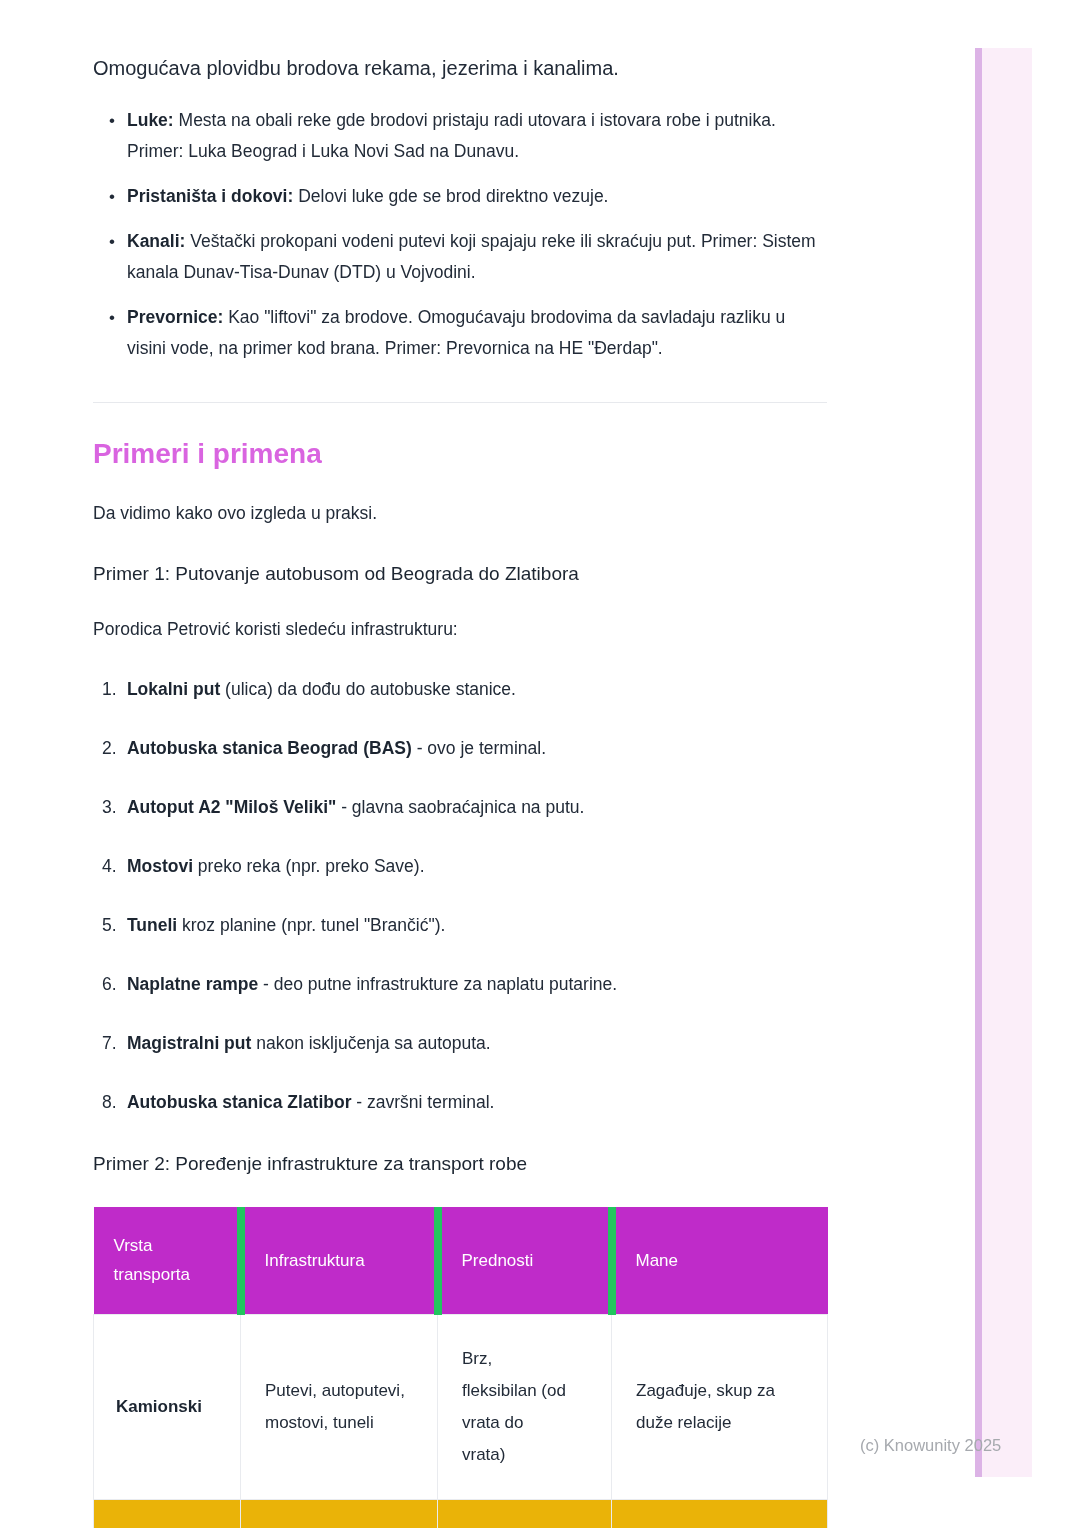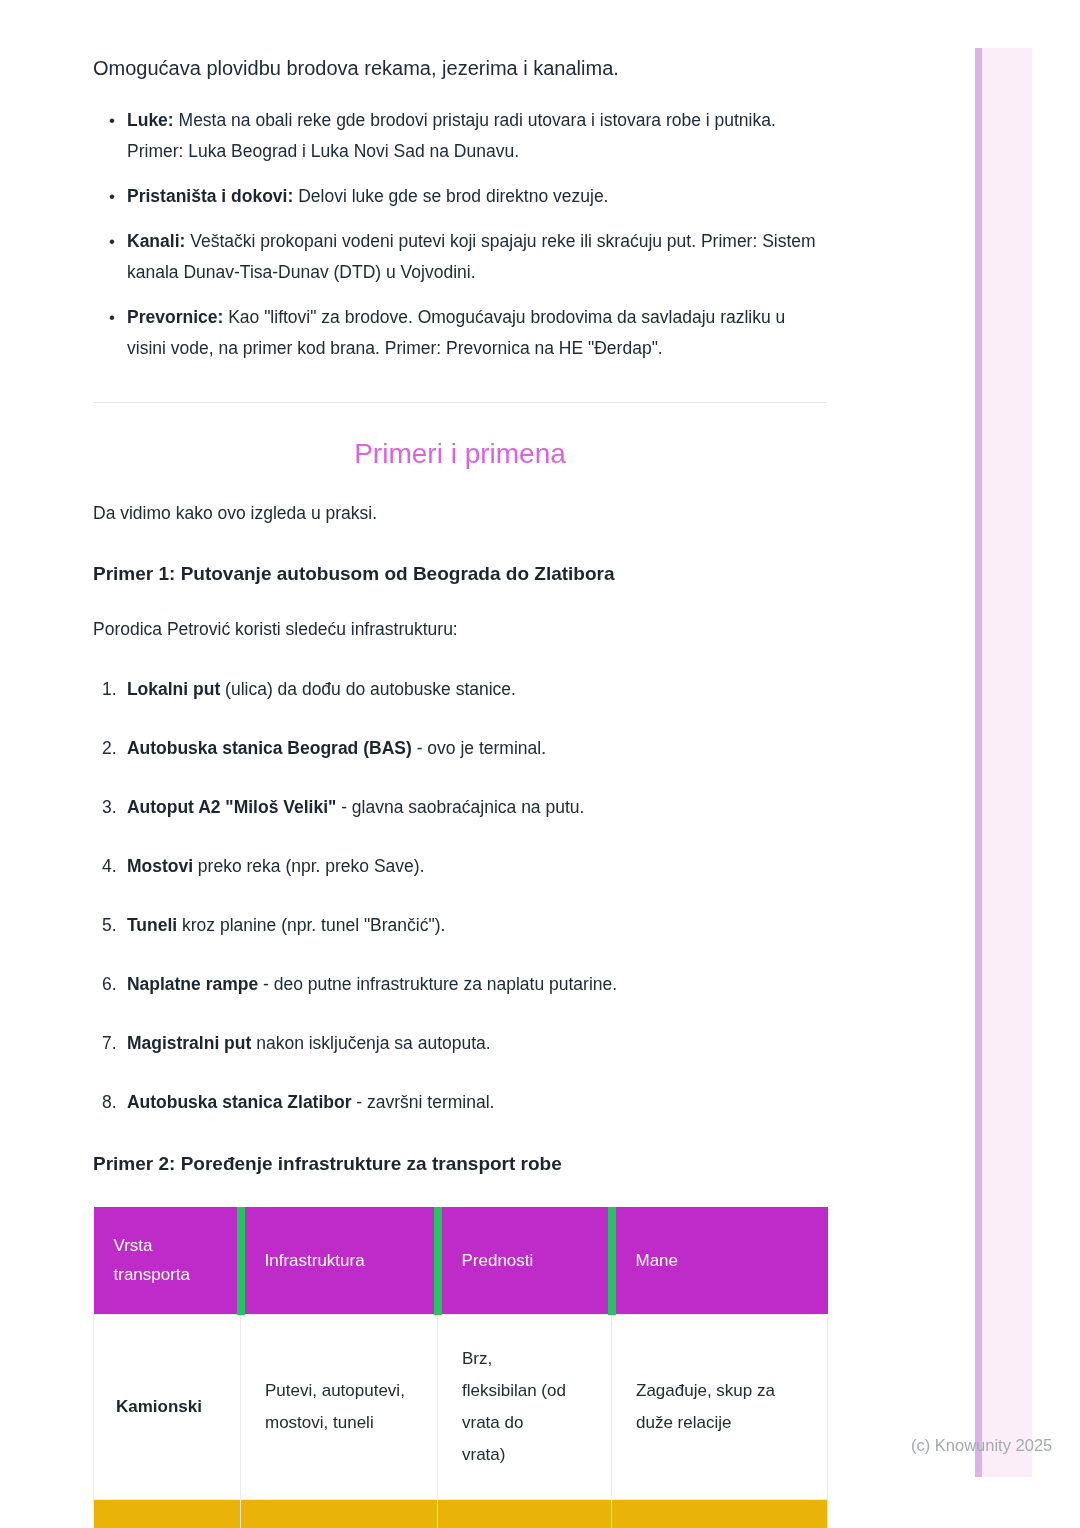--- a/index.html
+++ b/index.html
@@ -43,30 +43,29 @@
   .bold { font-weight: bold; color: #1c2531; }
   .divider {
     margin-top: 38px;
     height: 1px;
     background: #e7e9ed;
   }
   h2.section-title {
     margin-top: 34px;
     font-size: 28px;
     line-height: 34px;
-    font-weight: normal;
+    font-weight: bold;
     color: #d964e0;
-    text-align: center;
   }
   p.lead { margin-top: 28px; font-size: 17.5px; line-height: 29px; }
   h3.sub-title {
     margin-top: 32px;
     font-size: 19px;
     line-height: 27px;
-    font-weight: bold;
+    font-weight: normal;
     color: #1c2531;
   }
   ol.steps {
     list-style: none;
     margin-top: 30px;
   }
   ol.steps li {
     padding-left: 9px;
     font-size: 17.5px;
     line-height: 31px;
@@ -108,21 +107,21 @@
     top: 48px;
     left: 975px;
     width: 57px;
     height: 1429px;
     background: #fbeef9;
     border-left: 7px solid #dcb3e6;
     z-index: 1;
   }
   .watermark {
     position: absolute;
-    left: 911px;
+    left: 860px;
     top: 1436px;
     font-size: 16.5px;
     color: #a6a9ae;
     z-index: 2;
     white-space: nowrap;
   }
 </style>
 </head>
 <body>
 

